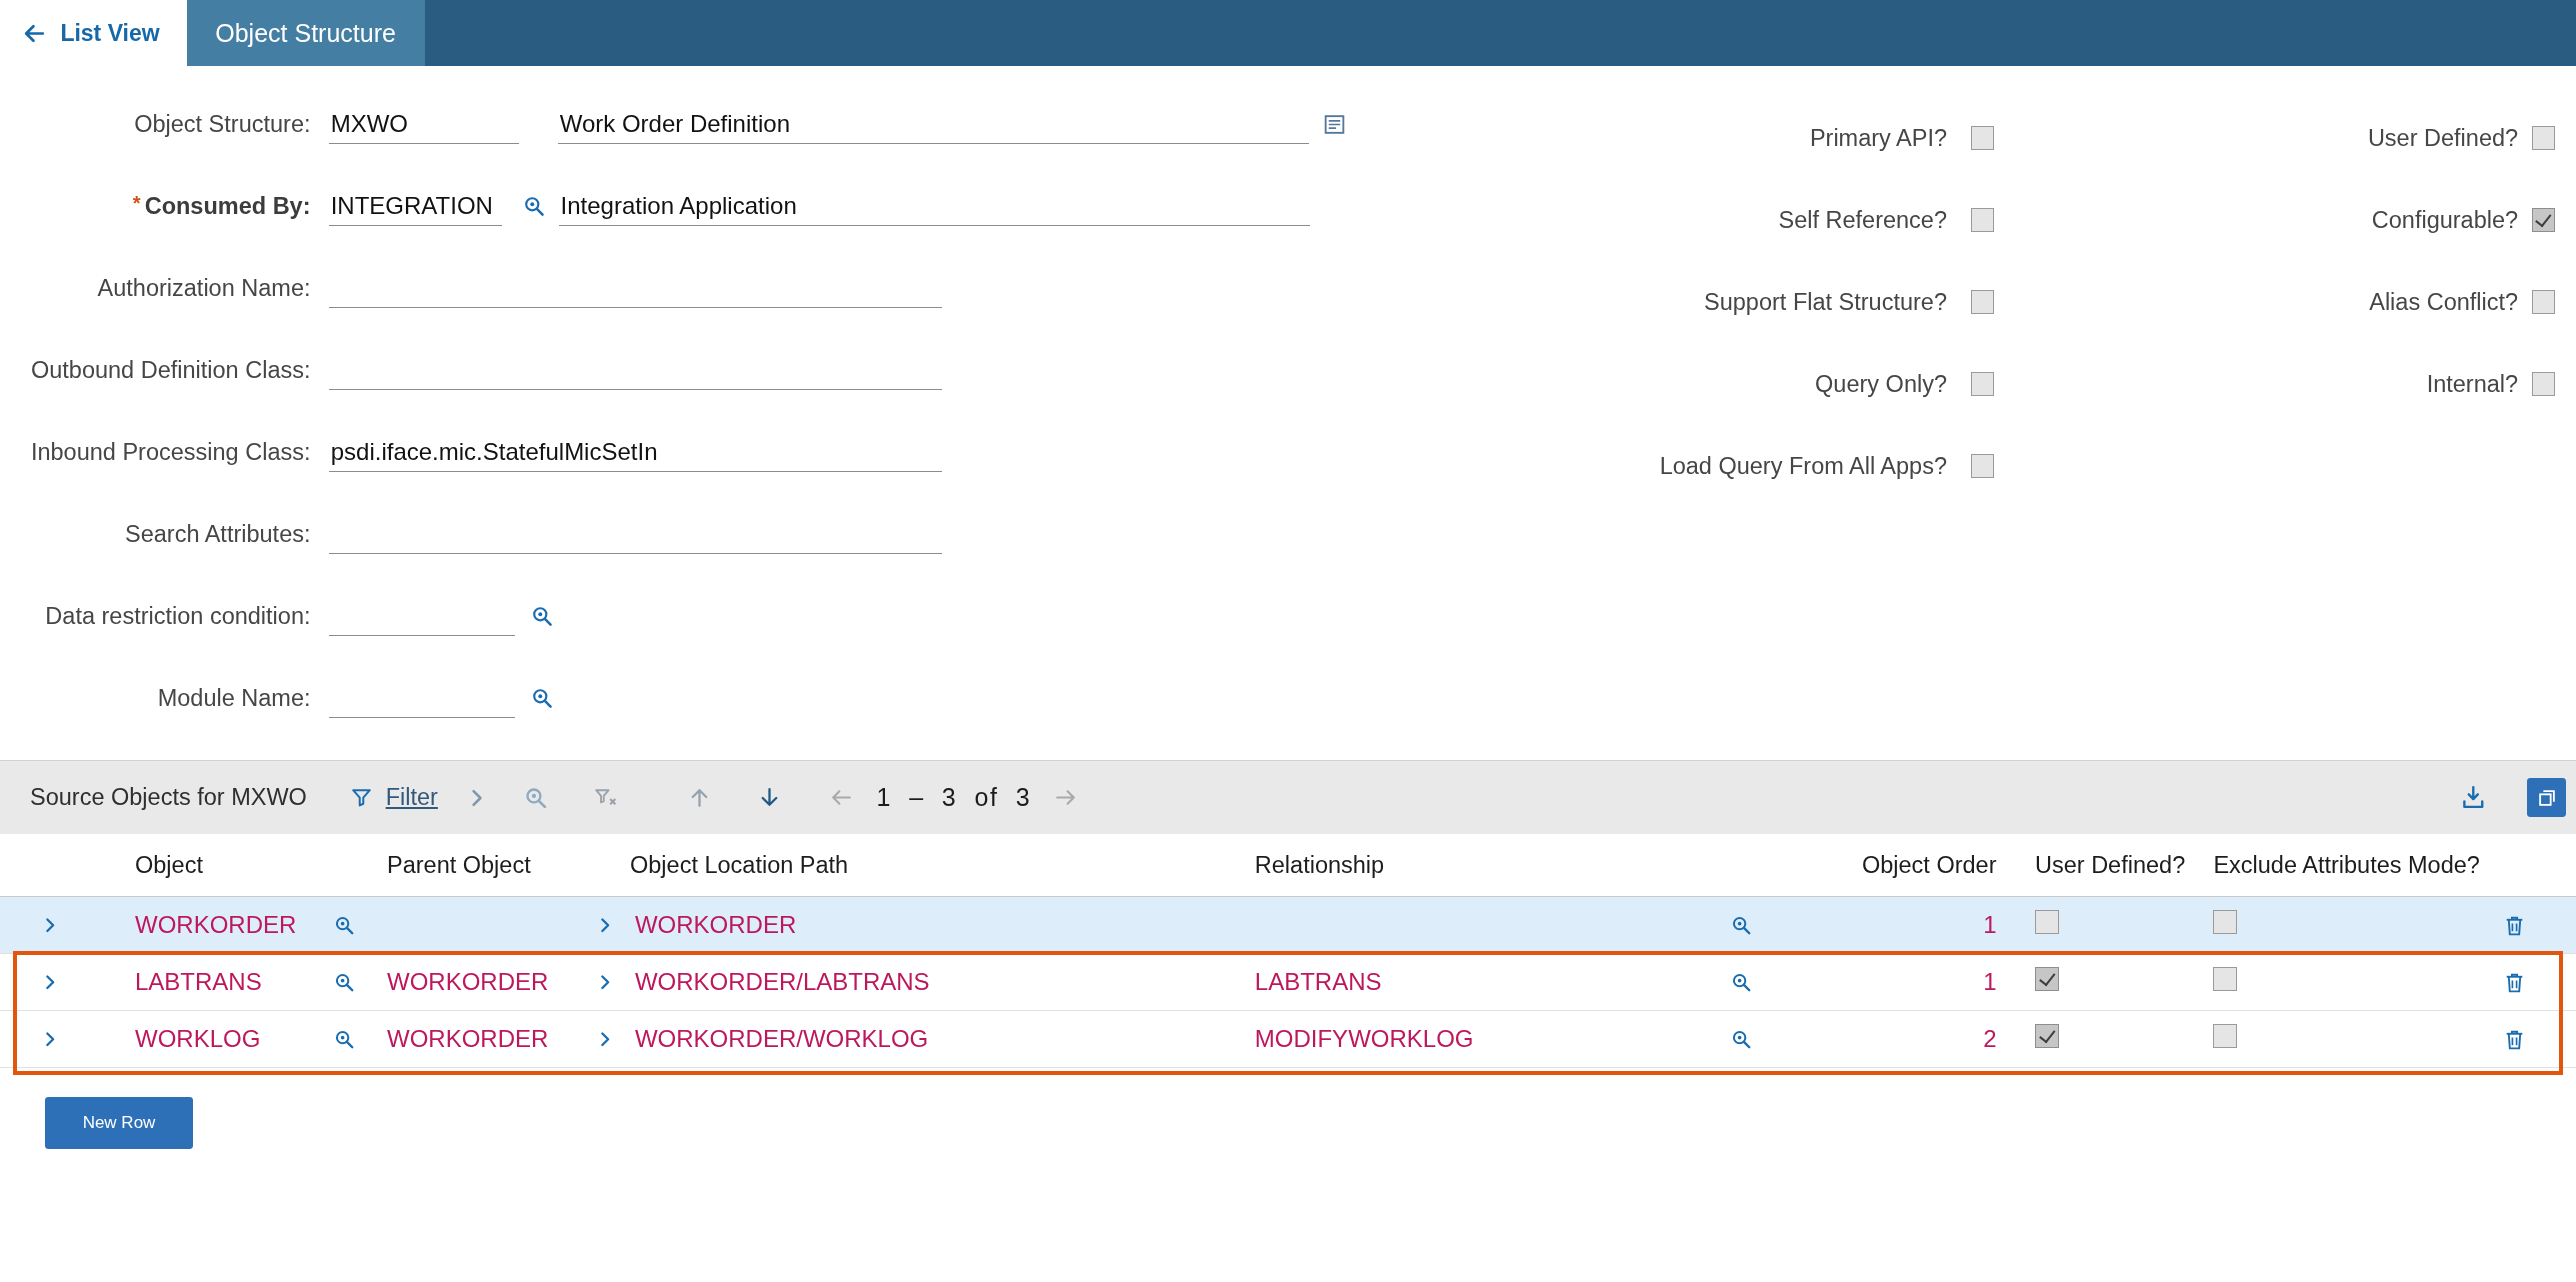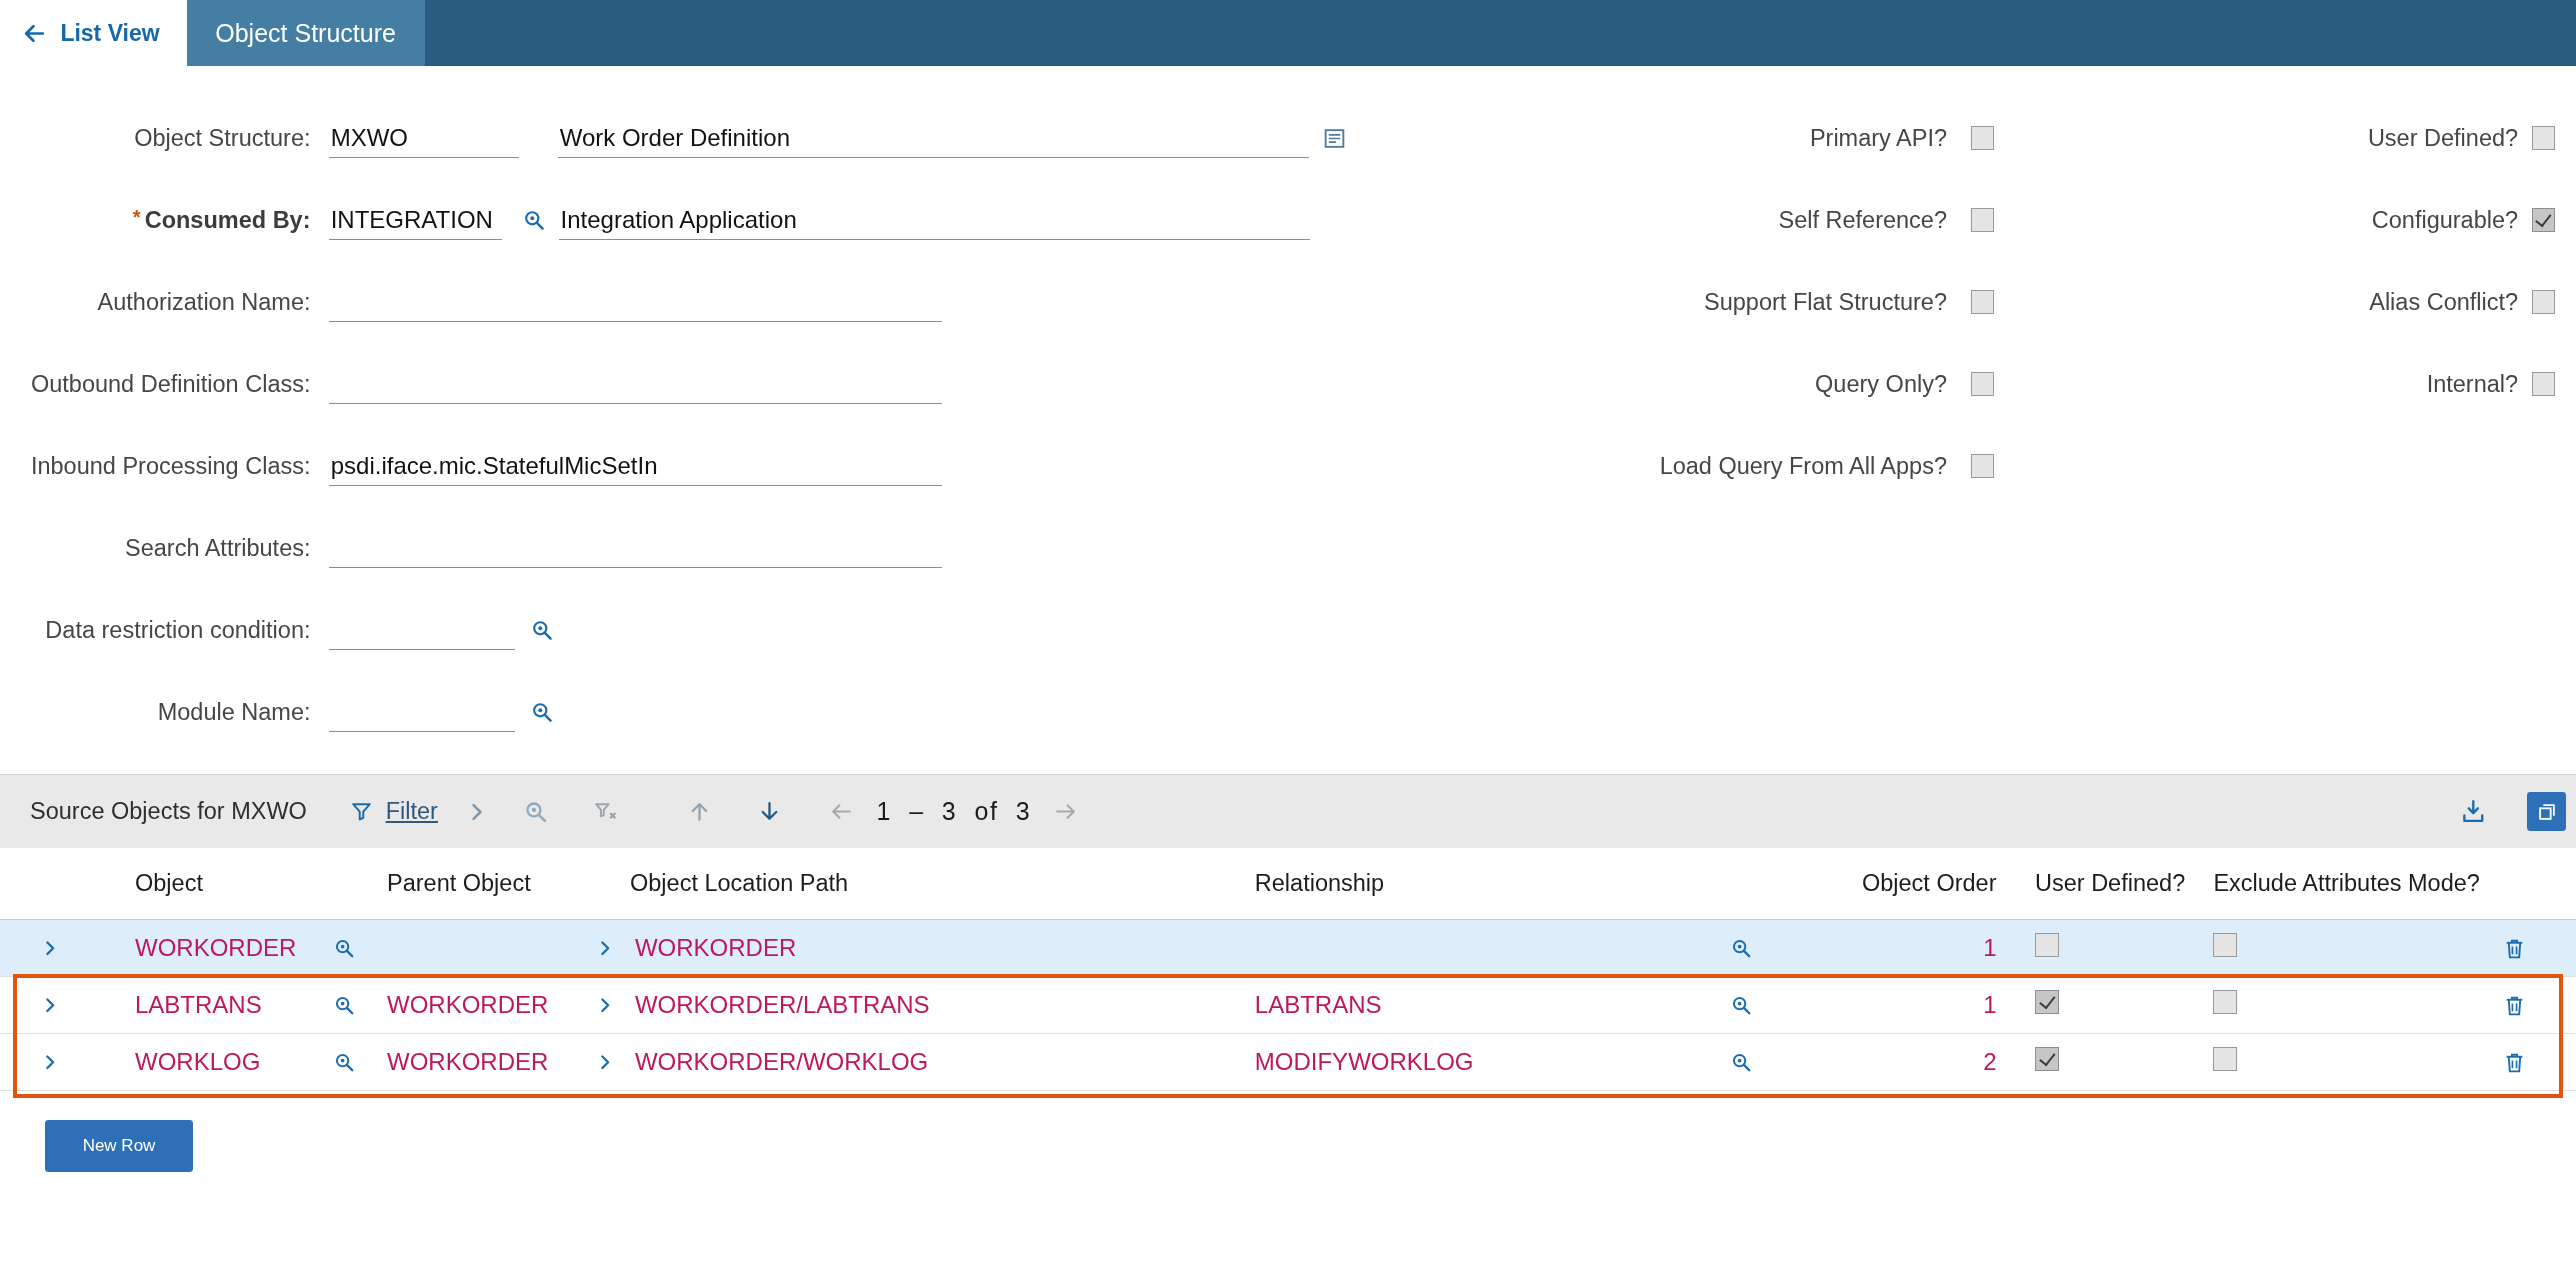--- a/index.html
+++ b/index.html
@@ -11,21 +11,21 @@
     overflow: hidden;
   }
 
   
   .topbar { height: 66px; background: #2a5c82; display: flex; align-items: stretch; }
   .back-tab { background: #ffffff; display: flex; align-items: center; gap: 13.4px; padding: 0 27px 0 22px; cursor: pointer; }
   .back-tab .tab-label { color: #1668a8; font-weight: bold; font-size: 23px; }
   .active-tab { background: #447ea3; color: #ffffff; font-size: 25px; display: flex; align-items: center; padding: 0 28.6px; cursor: default; }
 
   
-  .form-section { position: relative; padding-top: 31px; }
+  .form-section { position: relative; padding-top: 17px; }
   .form-row { display: flex; align-items: center; height: 82px; }
   .form-label { width: 329px; text-align: right; padding-right: 18.5px; font-size: 23.5px; color: #464646; flex: none; }
   .form-label.bold { font-weight: bold; color: #3c3c3c; }
   .req { color: #d3500f; font-size: 20px; vertical-align: 4.2px; margin-right: 4.2px; }
   .field { border-bottom: 1.7px solid #8c8c8c; height: 40px; display: flex; align-items: center; padding: 0 5px 0 1.7px; font-size: 24px; color: #121212; cursor: text; }
   .w-sm  { width: 190px; }
   .w-val { width: 173px; }
   .w-desc{ width: 751px; }
   .w-lg  { width: 613px; }
   .w-xs  { width: 186px; }
@@ -65,21 +65,21 @@
   .tb-clearfilter { margin-left: 45px; cursor: pointer; }
   .tb-up { margin-left: 69px; cursor: pointer; }
   .tb-down { margin-left: 45px; cursor: pointer; }
   .pag-prev { margin-left: 47px; cursor: pointer; }
   .pag-next { cursor: pointer; }
   .pag-text { font-size: 25px; color: #1c1c1c; letter-spacing: 1.7px; word-spacing: 8.4px; margin: 17px 22px; }
   .tb-spacer { flex: 1; }
   .download { margin-right: 39px; cursor: pointer; }
   .maximize-btn { width: 39px; height: 39px; background: #2d70b7; border-radius: 3.4px; display: flex; align-items: center; justify-content: center; margin-right: 10px; cursor: pointer; }
 
-  .thead { display: flex; align-items: center; height: 72px; border-bottom: 0.8px solid #c9c9c9; font-size: 23.5px; color: #1d1d1d; background: #ffffff; }
+  .thead { display: flex; align-items: center; height: 63px; border-bottom: 0.8px solid #c9c9c9; font-size: 23.5px; color: #1d1d1d; background: #ffffff; }
   .rows-wrap { position: relative; }
   .trow { display: flex; align-items: center; height: 57px; border-bottom: 0.8px solid #e0e0e0; font-size: 24px; color: #be185d; background: #ffffff; }
   .trow.selected { background: #ddeefa; }
 
   .c-expand { width: 101px; display: flex; justify-content: center; }
   .c-object { width: 269px; display: flex; align-items: center; justify-content: space-between; padding: 0 15px 0 34px; }
   .c-object .mag { margin-left: 0; }
   .c-parent { width: 218px; padding-left: 17px; }
   .c-path   { width: 655px; display: flex; align-items: center; padding-left: 8.4px; }
   .c-path .row-chevron { margin-right: 20px; }

